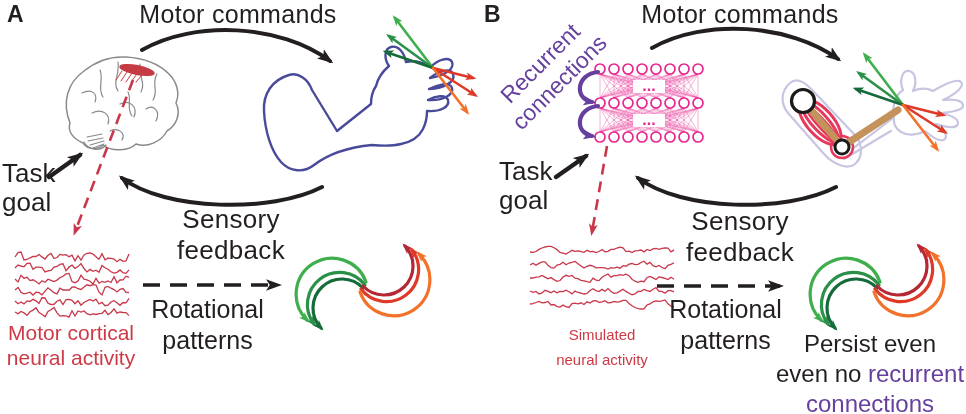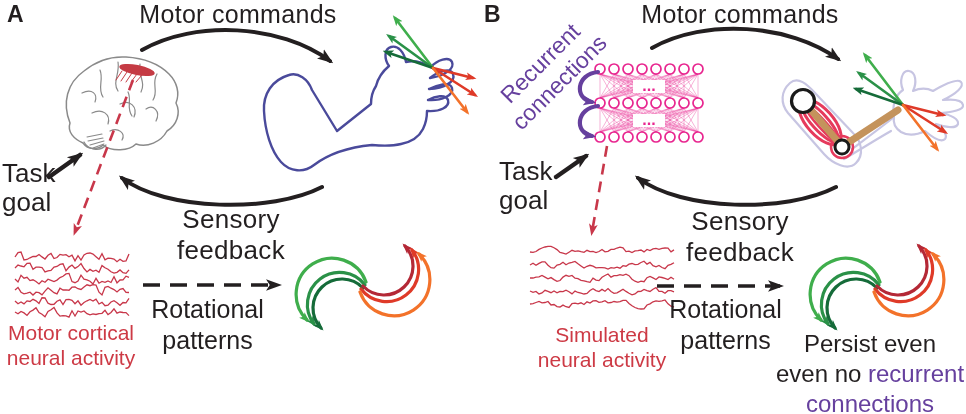--- a/index.html
+++ b/index.html
@@ -356,21 +356,21 @@
   <div class="t c purple rot45" style="left:465px;top:46px;width:170px;font-size:23px;line-height:27px;">
     <div>Recurrent</div>
     <div>connections</div>
   </div>
   <div class="t c" style="left:640px;width:200px;top:0px;font-size:25px;letter-spacing:.3px;">Motor commands</div>
   <div class="t" style="left:499px;top:157px;font-size:26px;line-height:29px;">
     <div>Task</div>
     <div>goal</div>
   </div>
   <div class="t c" style="left:640px;width:200px;top:206px;font-size:26px;letter-spacing:.3px;">Sensory feedback</div>
-  <div class="t c red" style="left:522px;width:160px;top:322px;font-size:21px;line-height:25px;">
+  <div class="t c red" style="left:522px;width:160px;top:322px;font-size:15px;line-height:25px;">
     <div>Simulated</div>
     <div>neural activity</div>
   </div>
   <div class="t c" style="left:663px;width:125px;top:294px;font-size:25px;line-height:31px;">
     <div>Rotational</div>
     <div>patterns</div>
   </div>
   <div class="t c" style="left:771px;width:198px;top:329px;font-size:24px;line-height:30px;">
     <div>Persist even</div>
     <div><span>even no</span> <span class="purple">recurrent</span></div>

